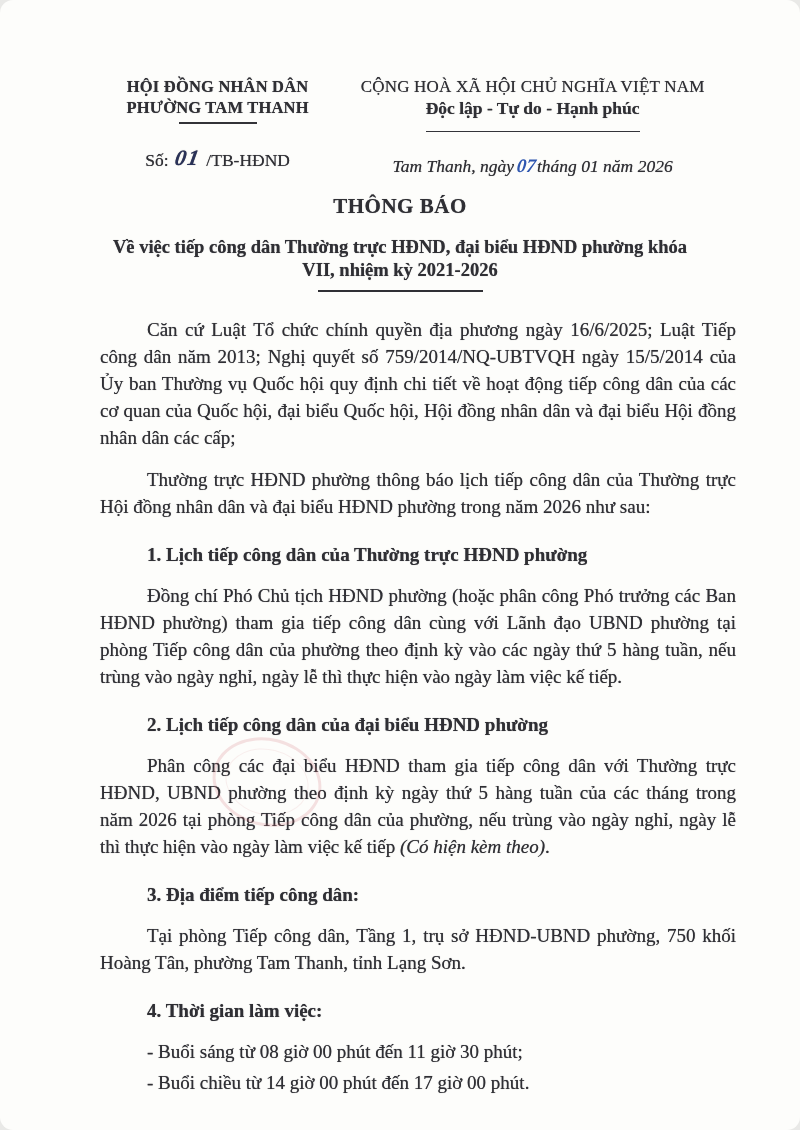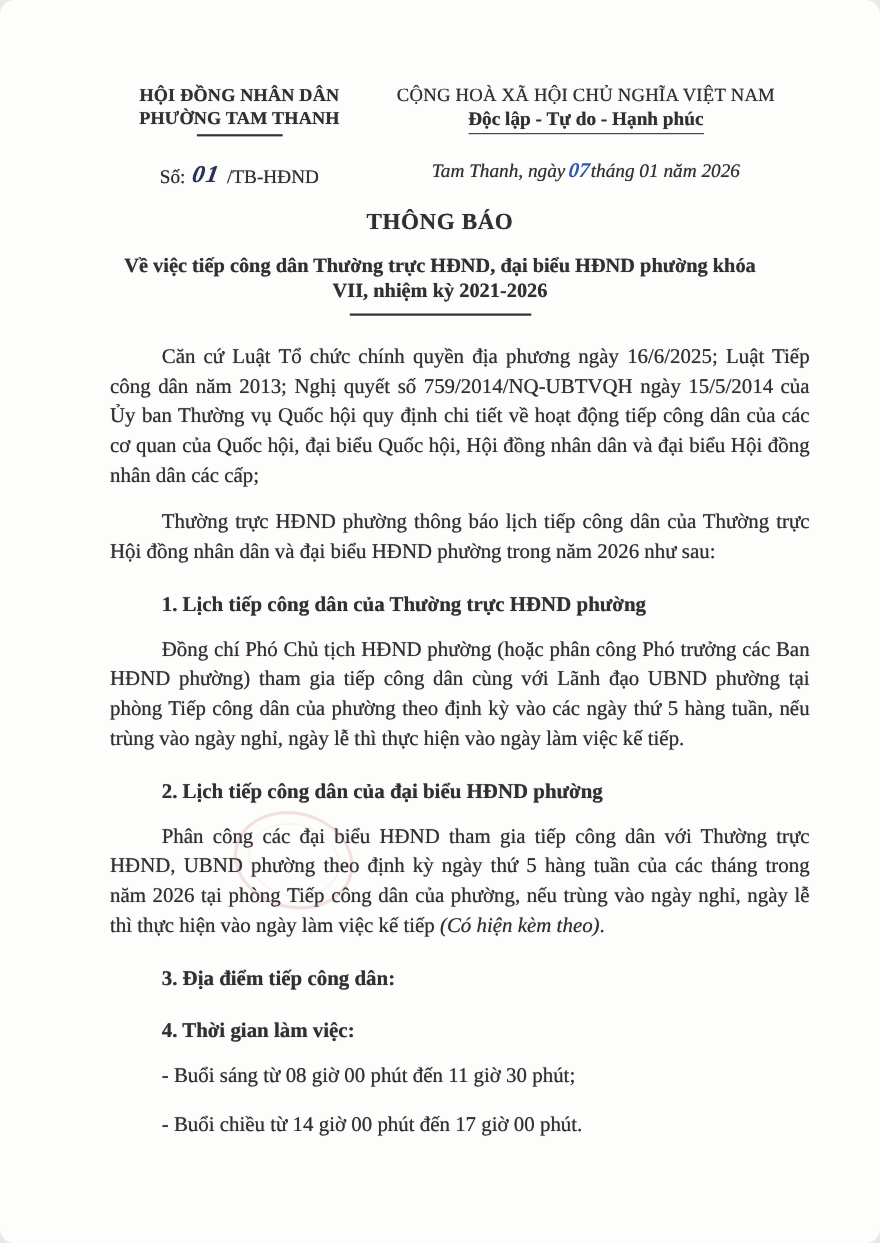--- a/index.html
+++ b/index.html
@@ -25,21 +25,21 @@
   }
   .hdr-left { width:240px; text-align:center; }
   .hdr-right { width:392px; text-align:center; }
   .org-line { font-weight:bold; font-size:16.5px; line-height:21px; letter-spacing:0.2px; }
   .org-rule { width:78px; height:2px; background:#333338; margin:4px auto 0; }
   .nat-line1 { font-weight:normal; font-size:17px; line-height:21px; letter-spacing:0.2px; }
   .nat-line2 {
     font-weight:bold; font-size:17.5px; line-height:22px;
     display:inline-block;
     border-bottom:1.8px solid #34343a;
-    padding-bottom:2px;
+    padding-bottom:12px;
   }
   .doc-number { margin-top:22px; font-size:17.5px; white-space:nowrap; }
   .hand-num {
     display:inline-block;
     font-style:italic; font-weight:bold;
     font-size:22px; letter-spacing:1.5px;
     color:#2a3258;
     transform:skewX(-10deg) translateY(-1px);
     margin:0 2px;
   }
@@ -61,21 +61,21 @@
   }
   .title-rule { width:165px; height:2.4px; background:#303035; margin:8px auto 0; }
   
   .body-text {
     padding:24px 64px 0 100px;
     font-size:19px; line-height:27px;
     text-align:justify;
   }
   .body-text p { margin:0 0 15px; text-indent:47px; }
   .section-heading { font-weight:bold; margin:21px 0 14px; text-indent:47px; font-size:19px; }
-  .bullet-line { text-indent:47px; margin:0 0 17px;font-family:Liberation Serif, serif; }
+  .bullet-line { text-indent:47px; margin:0 0 4px;font-family:Liberation Serif, serif; }
   .note-italic { font-style:italic; }
   
   .stamp-ghost {
     position:absolute; left:212px; top:738px;
     width:104px; height:82px;
     border:3px solid rgba(208,112,122,0.20);
     border-radius:50%;
     transform:rotate(14deg);
     pointer-events:none;
   }
@@ -123,20 +123,21 @@
     <p>Căn cứ Luật Tổ chức chính quyền địa phương ngày 16/6/2025; Luật Tiếp công dân năm 2013; Nghị quyết số 759/2014/NQ-UBTVQH ngày 15/5/2014 của Ủy ban Thường vụ Quốc hội quy định chi tiết về hoạt động tiếp công dân của các cơ quan của Quốc hội, đại biểu Quốc hội, Hội đồng nhân dân và đại biểu Hội đồng nhân dân các cấp;</p>
     <p>Thường trực HĐND phường thông báo lịch tiếp công dân của Thường trực Hội đồng nhân dân và đại biểu HĐND phường trong năm 2026 như sau:</p>
 
     <div class="section-heading">1. Lịch tiếp công dân của Thường trực HĐND phường</div>
     <p>Đồng chí Phó Chủ tịch HĐND phường (hoặc phân công Phó trưởng các Ban HĐND phường) tham gia tiếp công dân cùng với Lãnh đạo UBND phường tại phòng Tiếp công dân của phường theo định kỳ vào các ngày thứ 5 hàng tuần, nếu trùng vào ngày nghỉ, ngày lễ thì thực hiện vào ngày làm việc kế tiếp.</p>
 
     <div class="section-heading">2. Lịch tiếp công dân của đại biểu HĐND phường</div>
     <p><span>Phân công các đại biểu HĐND tham gia tiếp công dân với Thường trực HĐND, UBND phường theo định kỳ ngày thứ 5 hàng tuần của các tháng trong năm 2026 tại phòng Tiếp công dân của phường, nếu trùng vào ngày nghỉ, ngày lễ thì thực hiện vào ngày làm việc kế tiếp </span><span class="note-italic">(Có hiện kèm theo)</span><span>.</span></p>
 
     <div class="section-heading">3. Địa điểm tiếp công dân:</div>
+    <p>Tại phòng Tiếp công dân, Tầng 1, trụ sở HĐND-UBND phường, 750 khối Hoàng Tân, phường Tam Thanh, tỉnh Lạng Sơn.</p>
 
     <div class="section-heading">4. Thời gian làm việc:</div>
     <div class="bullet-line">- Buổi sáng từ 08 giờ 00 phút đến 11 giờ 30 phút;</div>
     <div class="bullet-line">- Buổi chiều từ 14 giờ 00 phút đến 17 giờ 00 phút.</div>
   </div>
 
   <div class="stamp-ghost"></div>
 
 </div>
 

